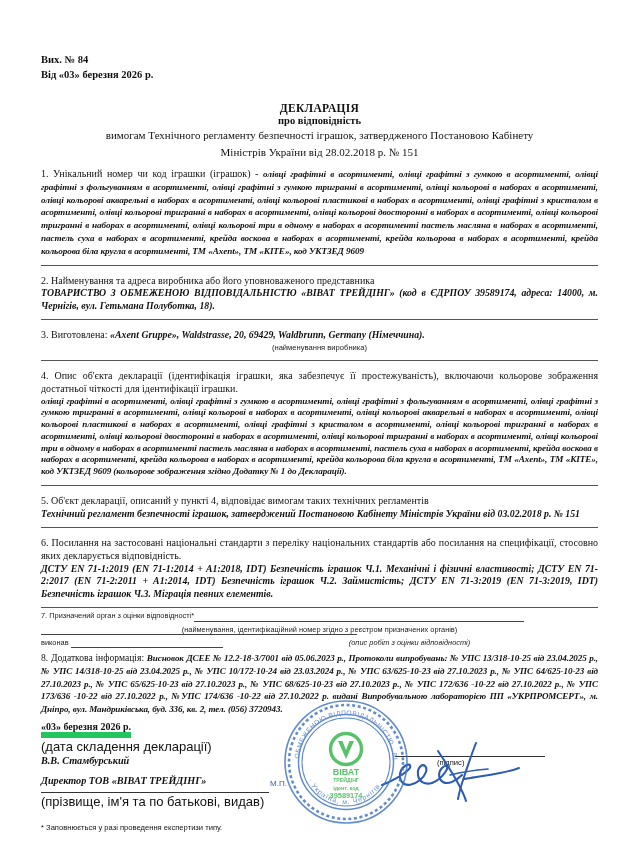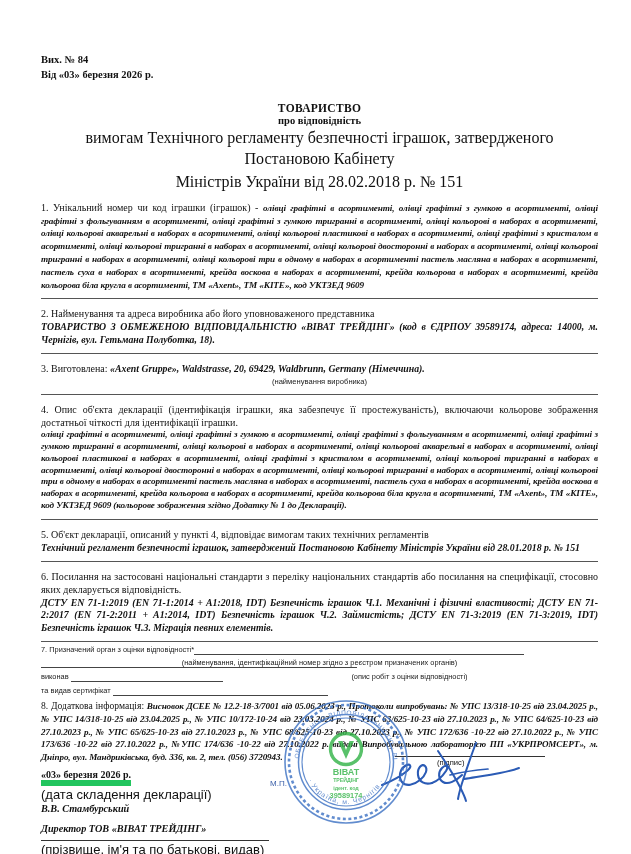--- a/index.html
+++ b/index.html
@@ -39,21 +39,21 @@
     font-size: 11.5px;
     font-weight: bold;
     letter-spacing: 0.3px;
   }
   .title-sub {
     font-size: 10.5px;
     font-weight: bold;
     margin-top: 1px;
   }
   .title-line {
-    font-size: 16px;
+    font-size: 11px;
     margin-top: 2px;
     line-height: 1.3;
   }
   .sec {
     margin-top: 9px;
     font-size: 10px;
     line-height: 1.28;
     text-align: justify;
   }
   .sec .lead {
@@ -203,21 +203,21 @@
 
 <div class="page">
   <div class="sheet">
 
     <div class="hdr">
       <div>Вих. № 84</div>
       <div>Від «03» березня 2026 р.</div>
     </div>
 
     <div class="title-block">
-      <div class="title-main">ТОВАРИСТВО</div>
+      <div class="title-main">ДЕКЛАРАЦІЯ</div>
       <div class="title-sub">про відповідність</div>
       <div class="title-line">вимогам Технічного регламенту безпечності іграшок, затвердженого Постановою Кабінету</div>
       <div class="title-line">Міністрів України від 28.02.2018 р. № 151</div>
     </div>
 
     <div class="sec body-just">
       <span class="lead">1. Унікальний номер чи код іграшки (іграшок) - </span><span class="it">олівці графітні в асортименті, олівці графітні з гумкою в асортименті, олівці графітні з фольгуванням в асортименті, олівці графітні з гумкою тригранні в асортименті, олівці кольорові в наборах в асортименті, олівці кольорові акварельні в наборах в асортименті, олівці кольорові пластикові в наборах в асортименті, олівці графітні з кристалом в асортименті, олівці кольорові тригранні в наборах в асортименті, олівці кольорові двосторонні в наборах в асортименті, олівці кольорові тригранні в наборах в асортименті, олівці кольорові три в одному в наборах в асортименті пастель масляна в наборах в асортименті, пастель суха в наборах в асортименті, крейда воскова в наборах в асортименті, крейда кольорова в наборах в асортименті, крейда кольорова біла кругла в асортименті, ТМ «Axent», ТМ «КІТЕ», код УКТЗЕД 9609</span>
     </div>
     <hr class="rule">
 
@@ -234,21 +234,21 @@
     <hr class="rule">
 
     <div class="sec">
       <div class="lead body-just">4. Опис об'єкта декларації (ідентифікація іграшки, яка забезпечує її простежуваність), включаючи кольорове зображення достатньої чіткості для ідентифікації іграшки.</div>
       <div class="it body-just">олівці графітні в асортименті, олівці графітні з гумкою в асортименті, олівці графітні з фольгуванням в асортименті, олівці графітні з гумкою тригранні в асортименті, олівці кольорові в наборах в асортименті, олівці кольорові акварельні в наборах в асортименті, олівці кольорові пластикові в наборах в асортименті, олівці графітні з кристалом в асортименті, олівці кольорові тригранні в наборах в асортименті, олівці кольорові двосторонні в наборах в асортименті, олівці кольорові тригранні в наборах в асортименті, олівці кольорові три в одному в наборах в асортименті пастель масляна в наборах в асортименті, пастель суха в наборах в асортименті, крейда воскова в наборах в асортименті, крейда кольорова в наборах в асортименті, крейда кольорова біла кругла в асортименті, ТМ «Axent», ТМ «КІТЕ», код УКТЗЕД 9609 (кольорове зображення згідно Додатку № 1 до Декларації).</div>
     </div>
     <hr class="rule">
 
     <div class="sec sec5">
       <div class="lead justified">5. Об'єкт декларації, описаний у пункті 4, відповідає вимогам таких технічних регламентів</div>
-      <div class="it-norm body-just">Технічний регламент безпечності іграшок, затверджений Постановою Кабінету Міністрів України від 28.01.2018 р. № 151</div>
+      <div class="it-norm body-just">Технічний регламент безпечності іграшок, затверджений Постановою Кабінету Міністрів України від 03.02.2018 р. № 151</div>
     </div>
     <hr class="rule">
 
     <div class="sec">
       <div class="lead body-just">6. Посилання на застосовані національні стандарти з переліку національних стандартів або посилання на специфікації, стосовно яких декларується відповідність.</div>
       <div class="it-norm body-just">ДСТУ EN 71-1:2019 (EN 71-1:2014 + A1:2018, IDT) Безпечність іграшок Ч.1. Механічні і фізичні властивості; ДСТУ EN 71-2:2017 (EN 71-2:2011 + A1:2014, IDT) Безпечність іграшок Ч.2. Займистість; ДСТУ EN 71-3:2019 (EN 71-3:2019, IDT) Безпечність іграшок Ч.3. Міграція певних елементів.</div>
     </div>
     <hr class="rule">
 
     <div class="small7" style="margin-top:2px;">
@@ -256,25 +256,21 @@
         <span>7. Призначений орган з оцінки відповідності*</span><span class="line-fill" style="width:330px;"></span>
       </div>
       <div style="margin-top:2px;">
         <span class="line-fill" style="width:316px;"></span>
       </div>
       <div class="sec7-cap" style="margin-top:-11px;">(найменування, ідентифікаційний номер згідно з реєстром призначених органів)</div>
       <div style="margin-top:2px;">
         <span>виконав</span>
         <span class="line-fill" style="width:152px;"></span>
       </div>
-      <div class="sec7-cap" style="margin-top:-11px; padding-left:180px;">(опис робіт з оцінки відповідності)</div>
-      <div style="margin-top:3px;">
-        <span>та видав сертифікат</span>
-        <span class="line-fill" style="width:215px;"></span>
-      </div>
+      <div class="sec7-cap" style="margin-top:-11px; padding-left:180px;font-style:italic;">(опис робіт з оцінки відповідності)</div>
     </div>
 
     <div class="sec8">
       <span class="lead">8. Додаткова інформація: </span><span class="it">Висновок ДСЕЕ № 12.2-18-3/7001 від 05.06.2023 р., Протоколи випробувань: № УПС 13/318-10-25 від 23.04.2025 р., № УПС 14/318-10-25 від 23.04.2025 р., № УПС 10/172-10-24 від 23.03.2024 р., № УПС 63/625-10-23  від 27.10.2023  р., № УПС 64/625-10-23  від 27.10.2023  р., № УПС 65/625-10-23  від 27.10.2023 р., № УПС 68/625-10-23  від 27.10.2023 р., № УПС 172/636 -10-22  від  27.10.2022  р.,  № УПС 173/636 -10-22  від  27.10.2022 р.,  №УПС 174/636 -10-22  від  27.10.2022 р.   видані Випробувальною лабораторією ПП «УКРПРОМСЕРТ», м. Дніпро, вул. Мандриківська, буд. 336, кв. 2, тел. (056) 3720943.</span>
     </div>
 
 
     <div>
       <span class="date-line">«03» березня 2026 р.</span>
     </div>

